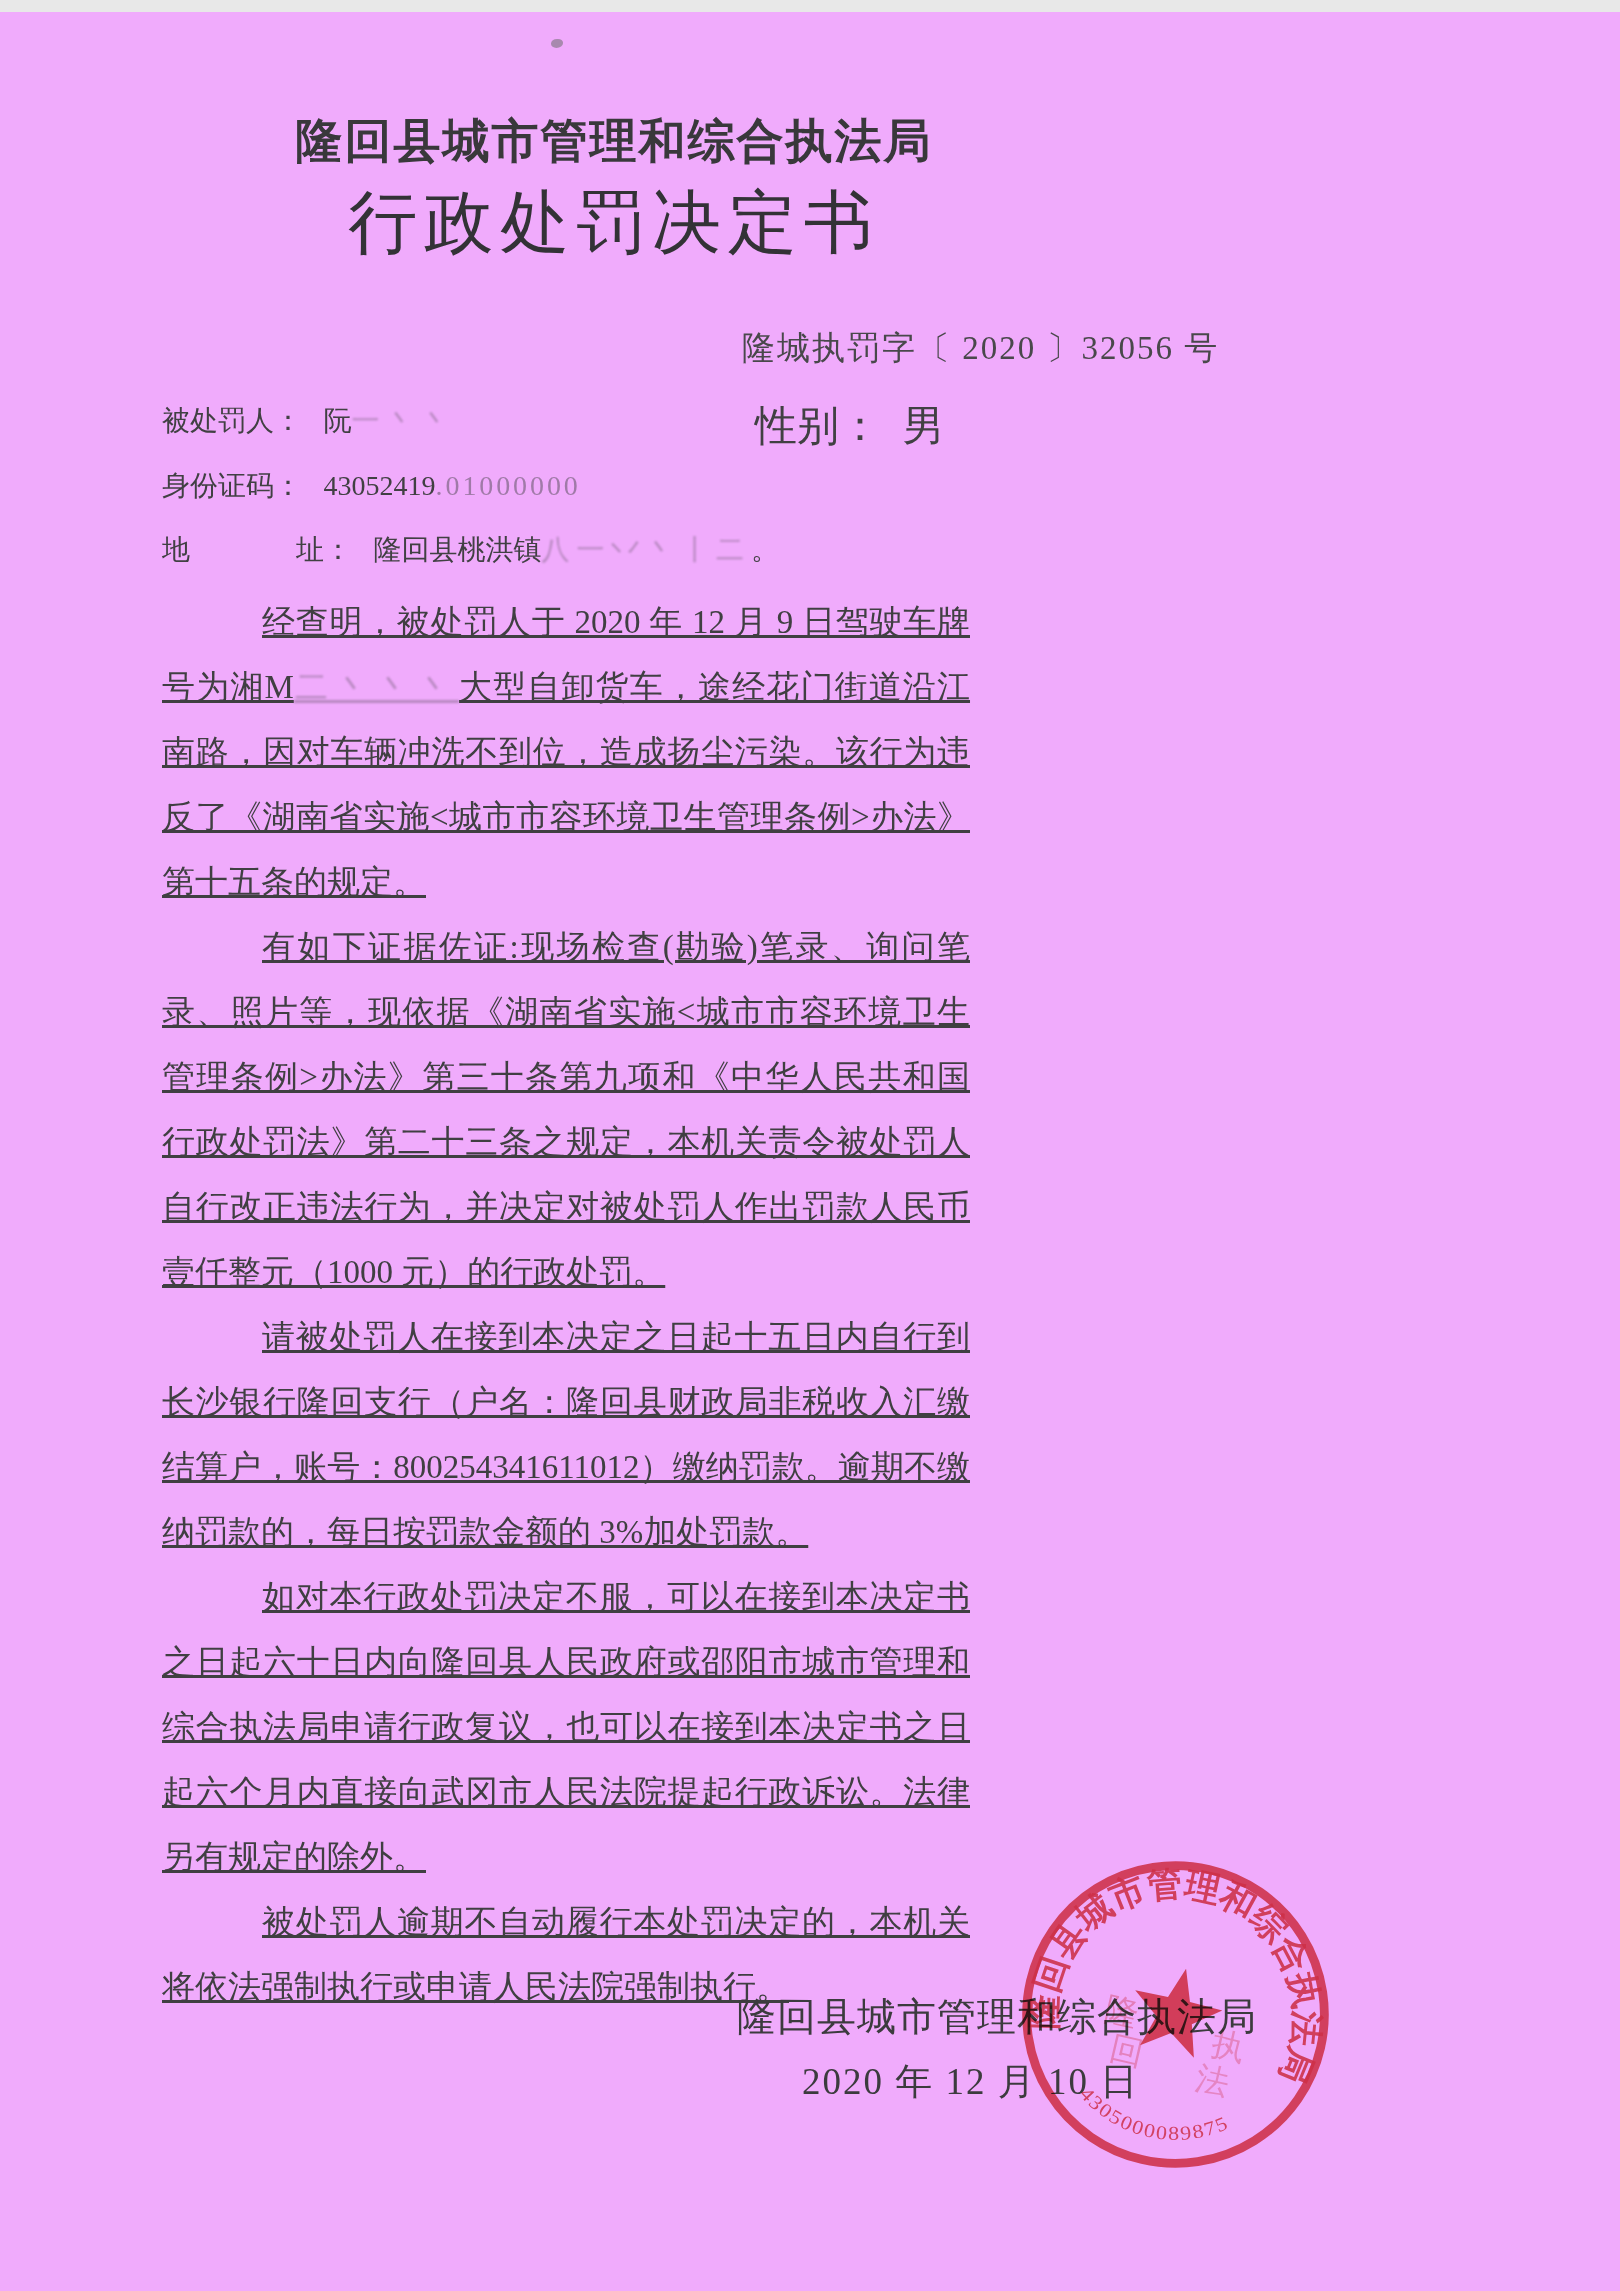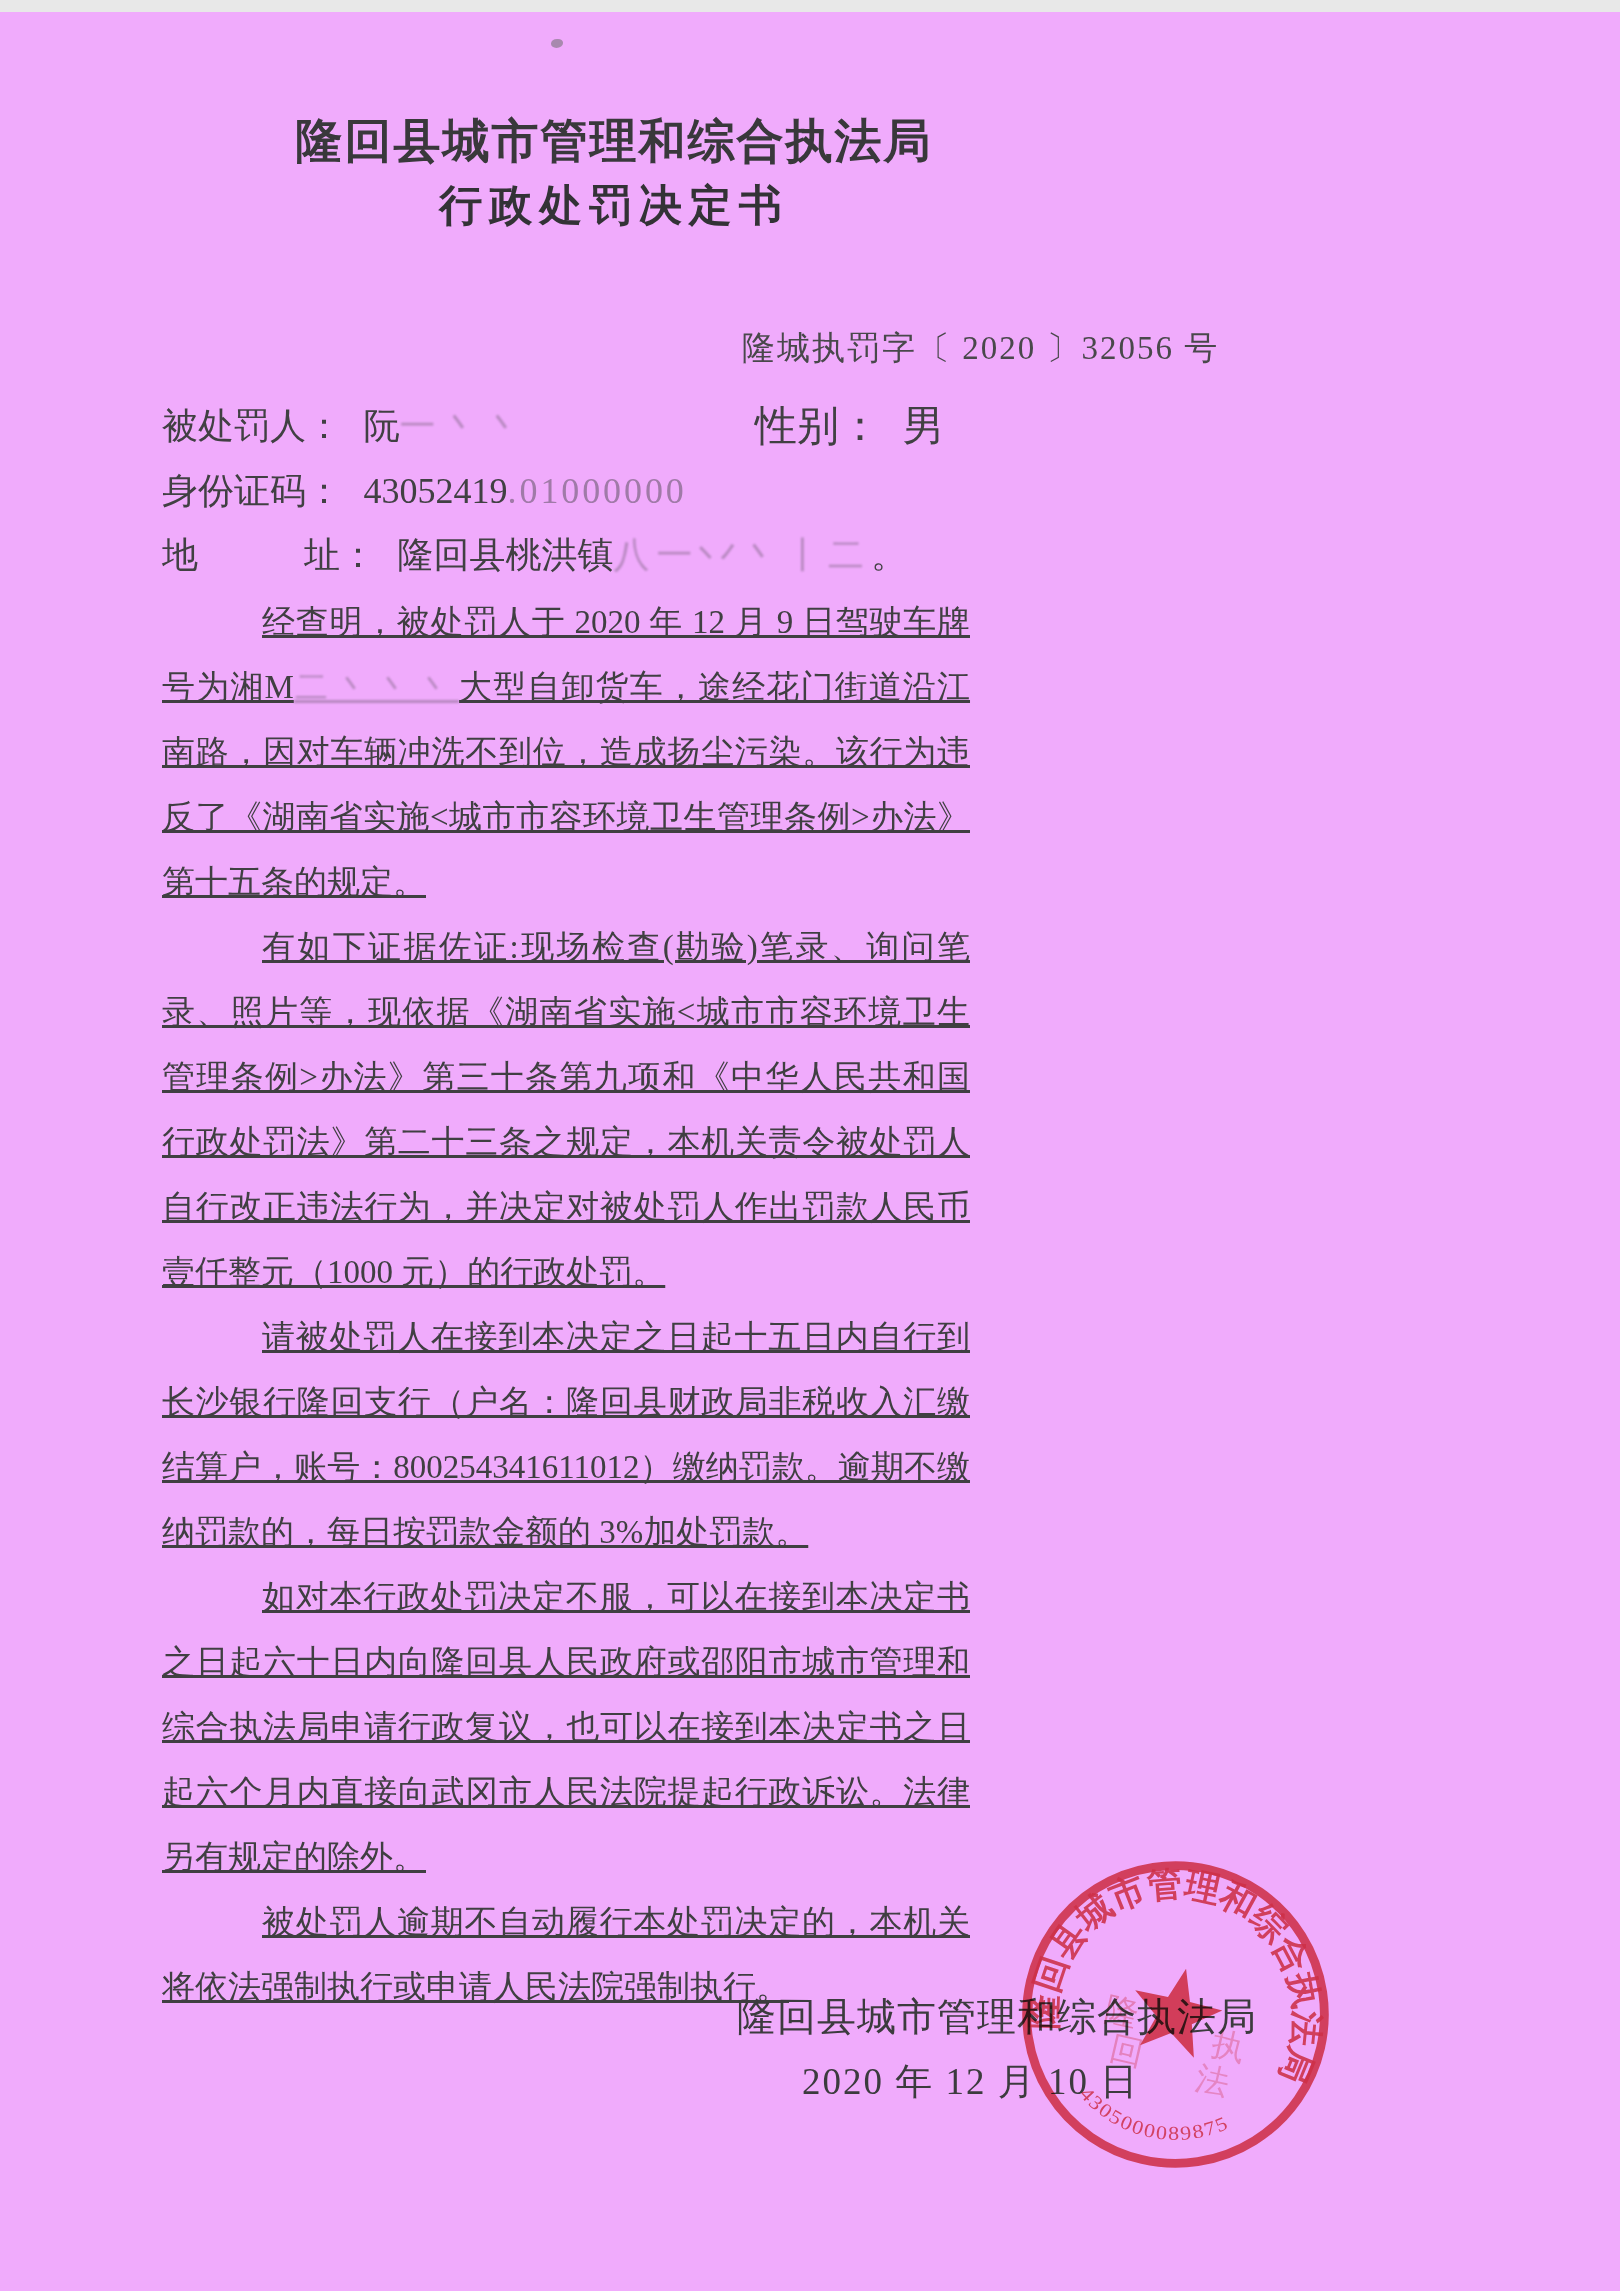--- a/index.html
+++ b/index.html
@@ -16,28 +16,28 @@
     position:absolute;left:551px;top:27.4px;width:11.8px;height:8.8px;
     background:#6f6f6f;border-radius:50% 40% 55% 45%;opacity:.55;filter:blur(0.6px);
   }
   .title1{
     position:absolute;left:162px;top:98px;width:904px;
     font-size:47px;font-weight:bold;text-align:center;letter-spacing:2px;
     color:#39383b;white-space:nowrap;
   }
   .title2{
     position:absolute;left:162px;top:165px;width:904px;
-    font-size:43px;font-weight:bold;text-align:center;letter-spacing:6.9px;
+    font-size:69px;font-weight:normal;text-align:center;letter-spacing:6.9px;
     color:#333236;white-space:nowrap;
   }
   .docnum{
     position:absolute;left:742px;top:314px;
     font-size:33px;letter-spacing:2px;white-space:nowrap;color:#49484b;
   }
-  .info-line{position:absolute;left:162px;font-size:36px;white-space:nowrap;color:#414043;}
+  .info-line{position:absolute;left:162px;font-size:28px;white-space:nowrap;color:#414043;}
   .info-name{top:390px;}
   .info-id{top:455px;}
   .info-addr{top:519px;}
   .gender{position:absolute;left:755px;top:386px;font-size:42px;white-space:nowrap;color:#414043;}
   .label-gap{display:inline-block;width:106px;}
   .val-gap{display:inline-block;width:21.6px;}
   .faded{opacity:.32;filter:blur(1.1px);letter-spacing:6.9px;}
   .faded-id{opacity:.45;filter:blur(0.7px);letter-spacing:2.9px;}
   .body{
     position:absolute;left:162px;top:578px;width:808px;

